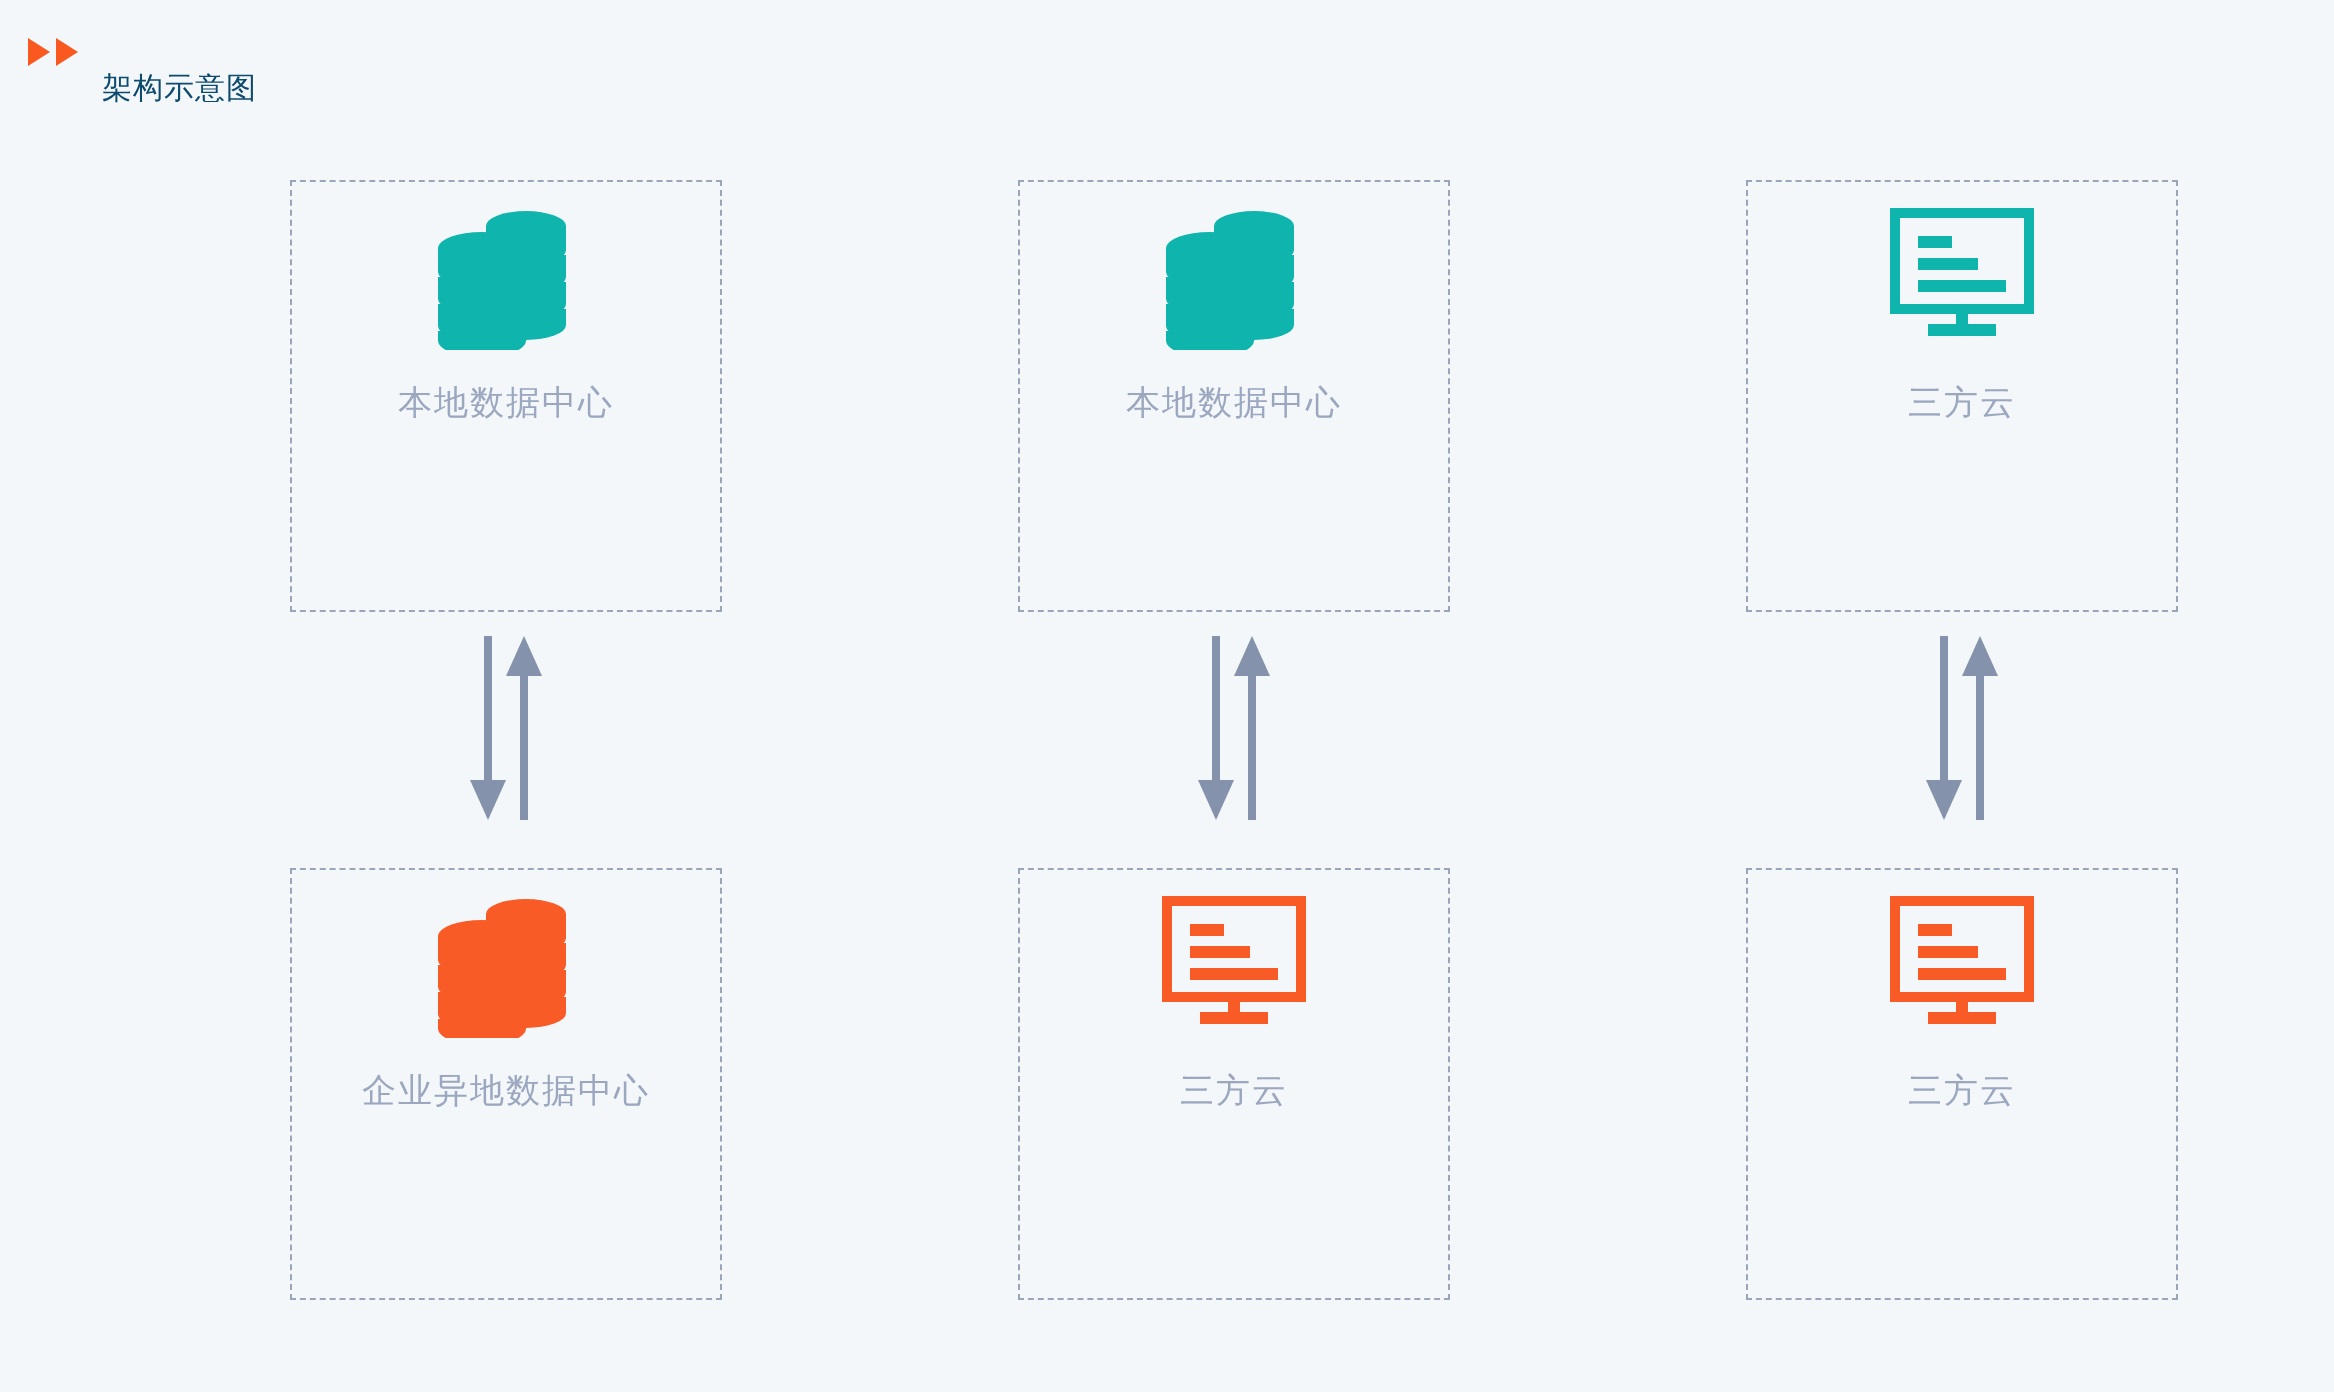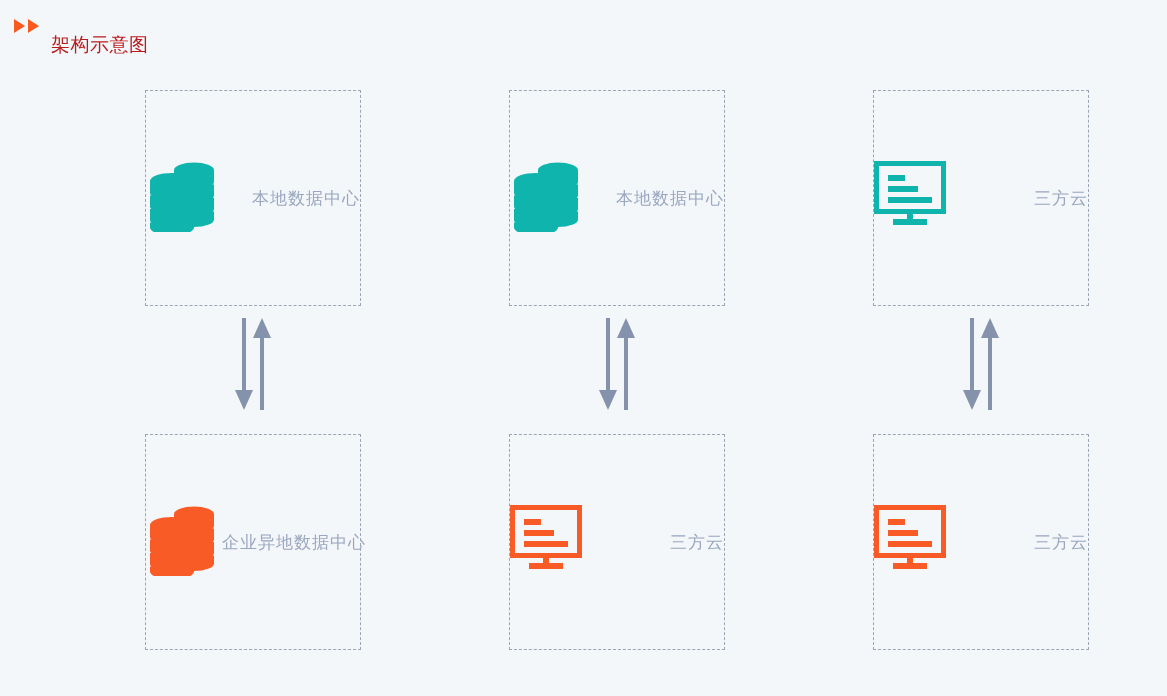--- a/index.html
+++ b/index.html
@@ -32,22 +32,22 @@
   }
   .tri {
     width: 0;
     height: 0;
     border-top: 7px solid transparent;
     border-bottom: 7px solid transparent;
     border-left: 11px solid #f9591f;
     margin-right: 3px;
   }
   .title-text {
-    font-size: 19px;
-    color: #b91c1c;
+    font-size: 15px;
+    color: #0c4a6e;
     letter-spacing: 0.5px;
     line-height: 32px;
     white-space: nowrap;
     margin-top: 36px;
   }
 
   
   .diagram {
     position: absolute;
     left: 0;
@@ -66,23 +66,23 @@
   .col-2 { left: 873px; }
 
   .node-box {
     position: absolute;
     left: 0;
     width: 216px;
     height: 216px;
     border: 1px dashed #9aa6b8;
     box-sizing: border-box;
     display: flex;
-    flex-direction: row;
-    align-items: center;
-    justify-content: space-between;
+    flex-direction: column;
+    align-items: center;
+    justify-content: flex-start;
   }
   .node-top { top: 0; }
   .node-bottom { top: 344px; }
 
   .node-icon {
     height: 92px;
     display: flex;
     align-items: center;
     justify-content: center;
     margin-bottom: 8px;

